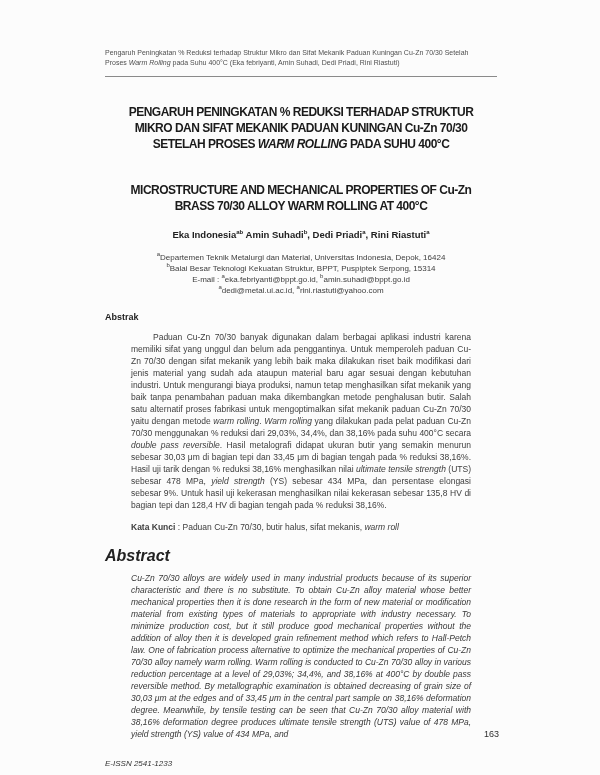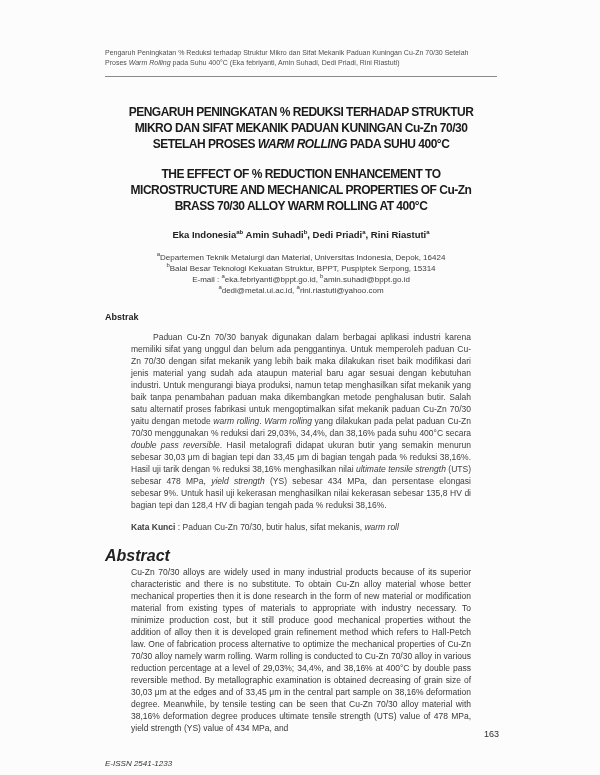--- a/index.html
+++ b/index.html
@@ -42,21 +42,21 @@
     margin-top:16px;text-align:left;font-weight:bold;
     font-size:9px;line-height:11px;color:#222;
   }
   .abs-heading.en{font-style:italic;font-size:16px;margin-top:17px;}
   .abs-body{
     width:340px;margin:8px auto 0 auto;
     font-size:8.5px;line-height:12px;
     text-align:justify;color:#3d3d3d;
   }
   .abs-body.indent{text-indent:22px;}
-  .abs-body.en{color:#383838;margin-top:5px;}
+  .abs-body.en{font-style:italic;color:#383838;margin-top:11px;}
   .keywords{
     width:340px;margin:10px auto 0 auto;
     font-size:8.5px;line-height:12px;color:#3d3d3d;text-align:left;
   }
   .footer{
     position:absolute;left:105px;top:717px;
     font-size:8px;line-height:14px;font-style:italic;color:#333;margin-top:40px;
   }
   .page-number{
     position:absolute;right:101px;top:729px;
@@ -71,21 +71,21 @@
 
     <div class="running-header">
       <div class="rh-line">Pengaruh Peningkatan % Reduksi terhadap Struktur Mikro dan Sifat Mekanik Paduan Kuningan Cu-Zn 70/30 Setelah</div>
       <div class="rh-line"><span>Proses </span><i>Warm Rolling</i><span> pada Suhu 400°C (Eka febriyanti, Amin Suhadi, Dedi Priadi, Rini Riastuti)</span></div>
     </div>
 
     <hr class="header-rule">
 
     <h1 class="title title-id"><span>PENGARUH PENINGKATAN % REDUKSI TERHADAP STRUKTUR</span><br><span>MIKRO DAN SIFAT MEKANIK PADUAN KUNINGAN Cu-Zn 70/30</span><br><span><span>SETELAH PROSES </span><i>WARM ROLLING</i><span> PADA SUHU 400°C</span></span></h1>
 
-    <h2 class="title title-en"><span>THE EFFECT OF % REDUCTION ENHANCEMENT TO</span><br><span>MICROSTRUCTURE AND MECHANICAL PROPERTIES OF Cu-Zn</span><br><span>BRASS 70/30 ALLOY WARM ROLLING AT 400°C</span></h2>
+    <h2 class="title title-en"><br><span>MICROSTRUCTURE AND MECHANICAL PROPERTIES OF Cu-Zn</span><br><span>BRASS 70/30 ALLOY WARM ROLLING AT 400°C</span></h2>
 
     <div class="authors"><span>Eka Indonesia</span><sup>ab</sup><span> Amin Suhadi</span><sup>b</sup><span>, Dedi Priadi</span><sup>a</sup><span>, Rini Riastuti</span><sup>a</sup></div>
 
     <div class="affiliations">
       <div><sup>a</sup><span>Departemen Teknik Metalurgi dan Material, Universitas Indonesia, Depok, 16424</span></div>
       <div><sup>b</sup><span>Balai Besar Teknologi Kekuatan Struktur, BPPT, Puspiptek Serpong, 15314</span></div>
       <div><span>E-mail : </span><sup>a</sup><span>eka.febriyanti@bppt.go.id, </span><sup>b</sup><span>amin.suhadi@bppt.go.id</span></div>
       <div><sup>a</sup><span>dedi@metal.ui.ac.id, </span><sup>a</sup><span>rini.riastuti@yahoo.com</span></div>
     </div>
 

